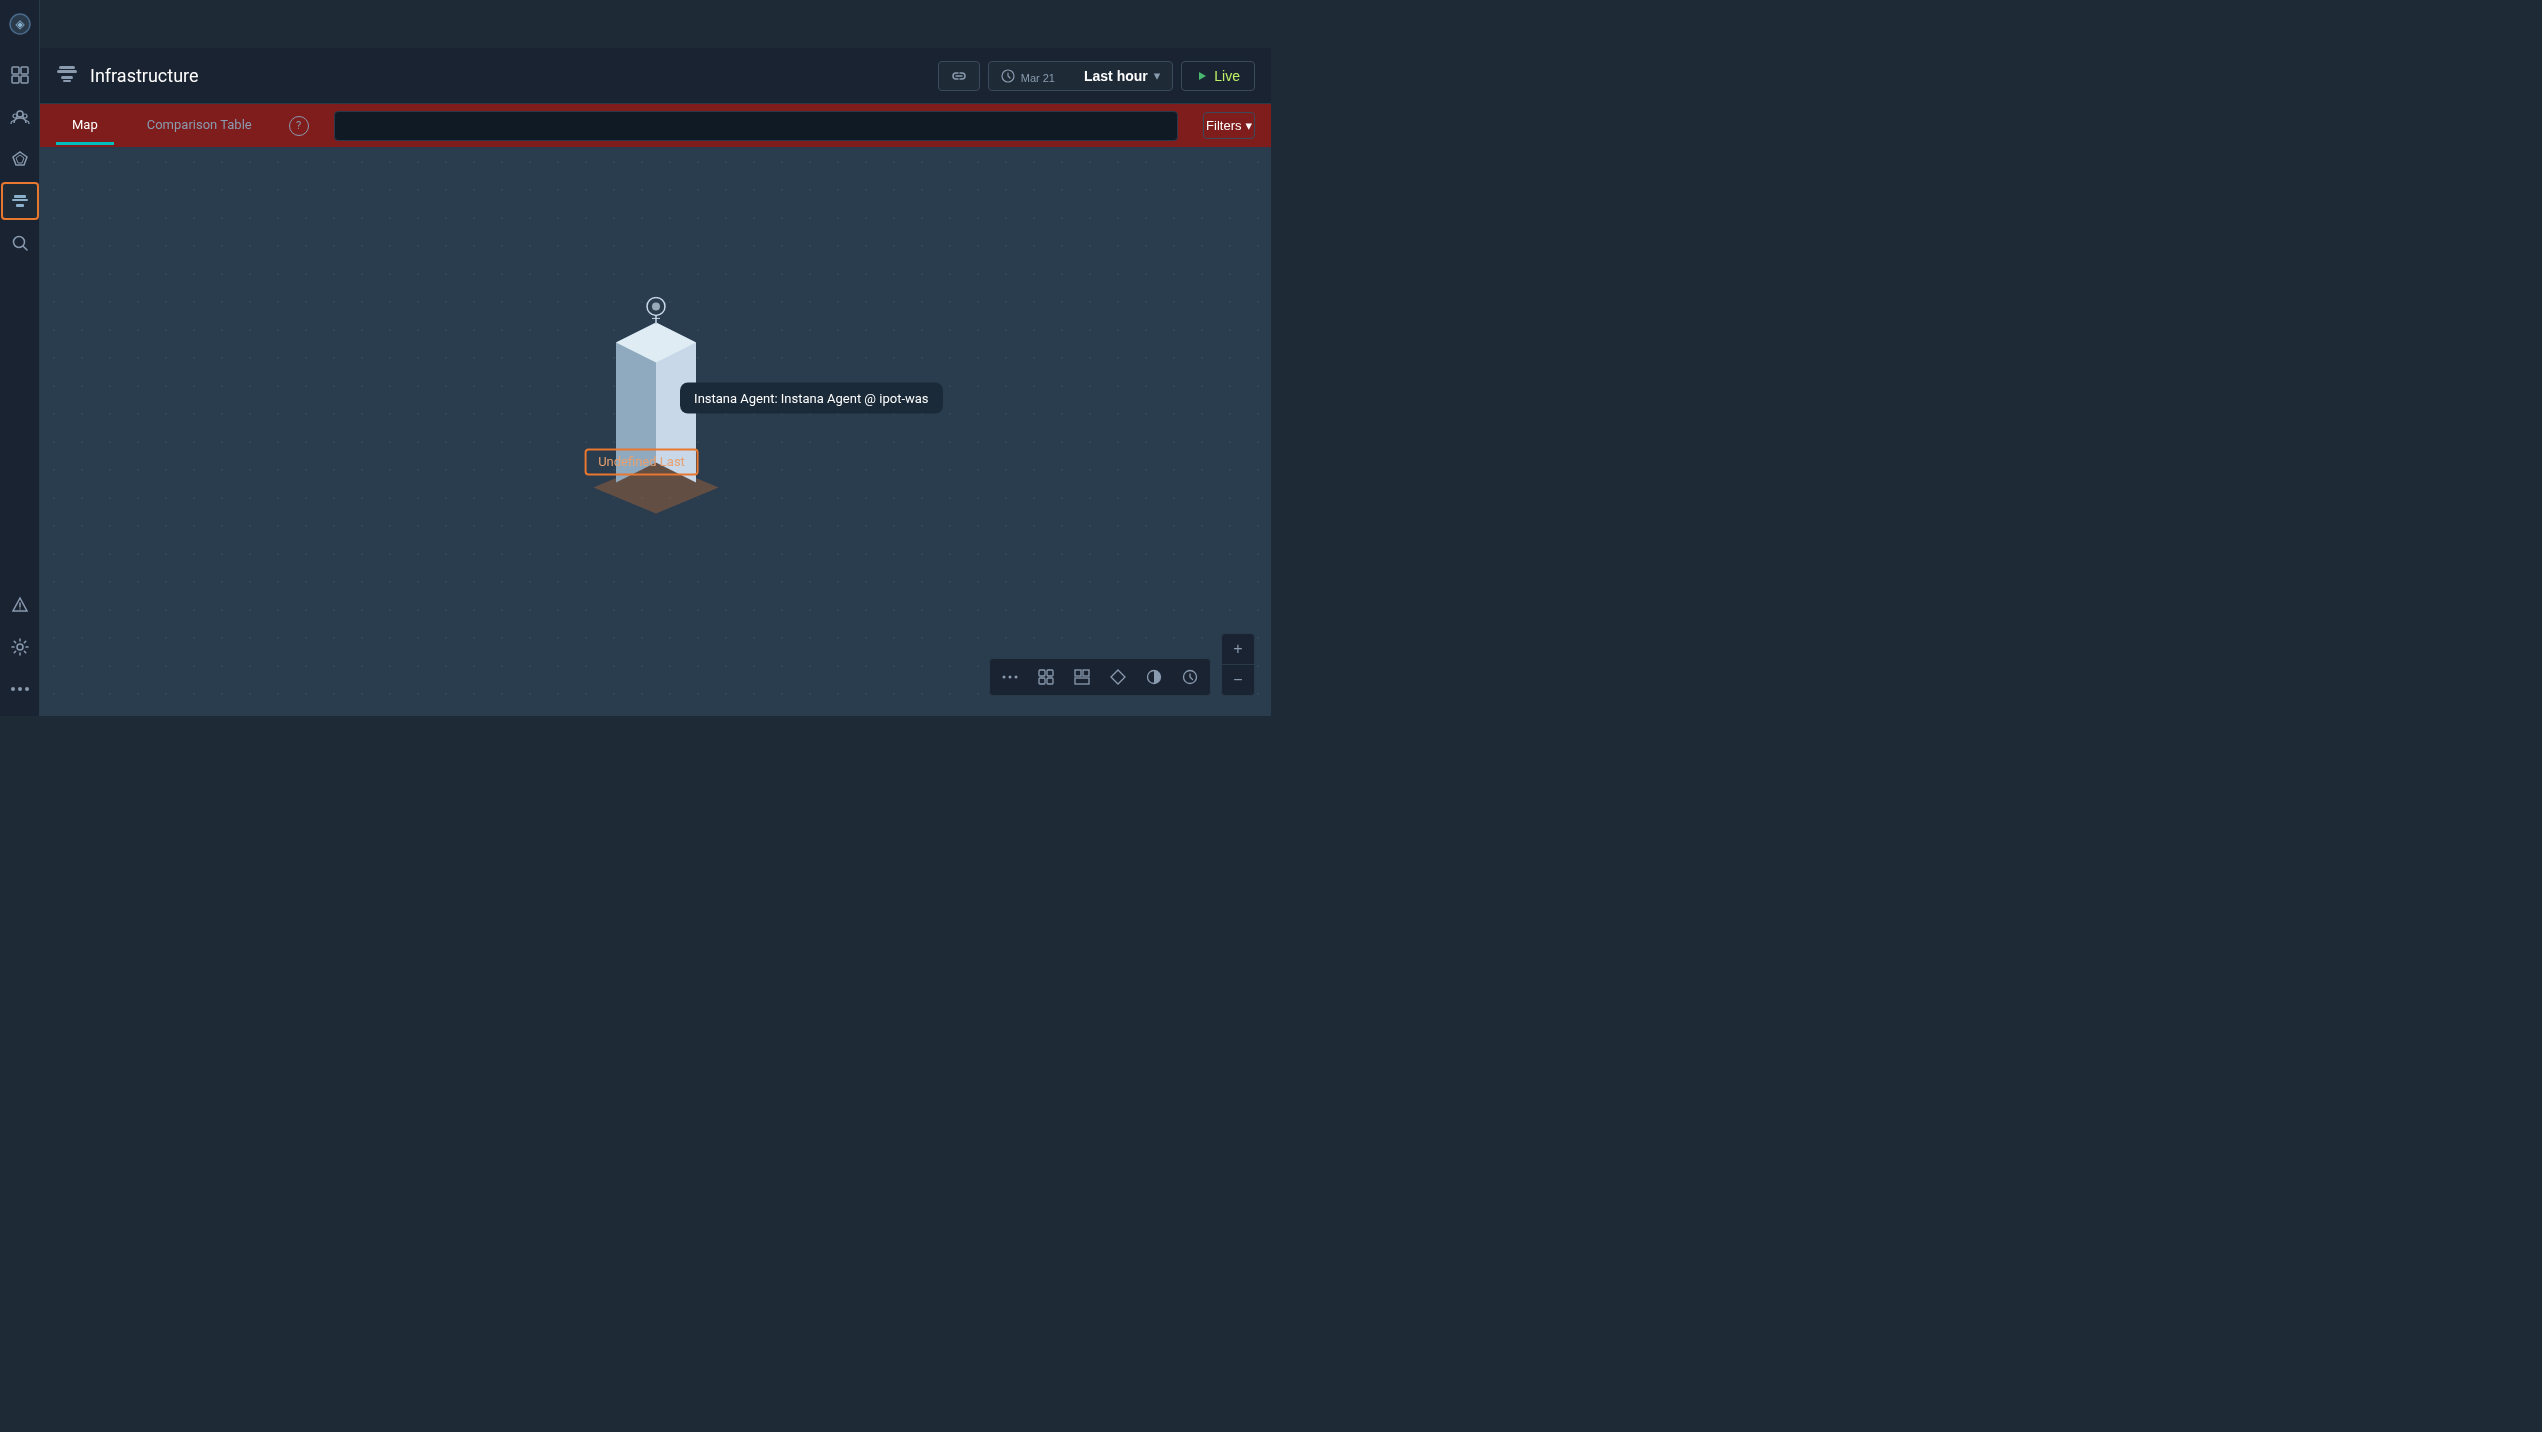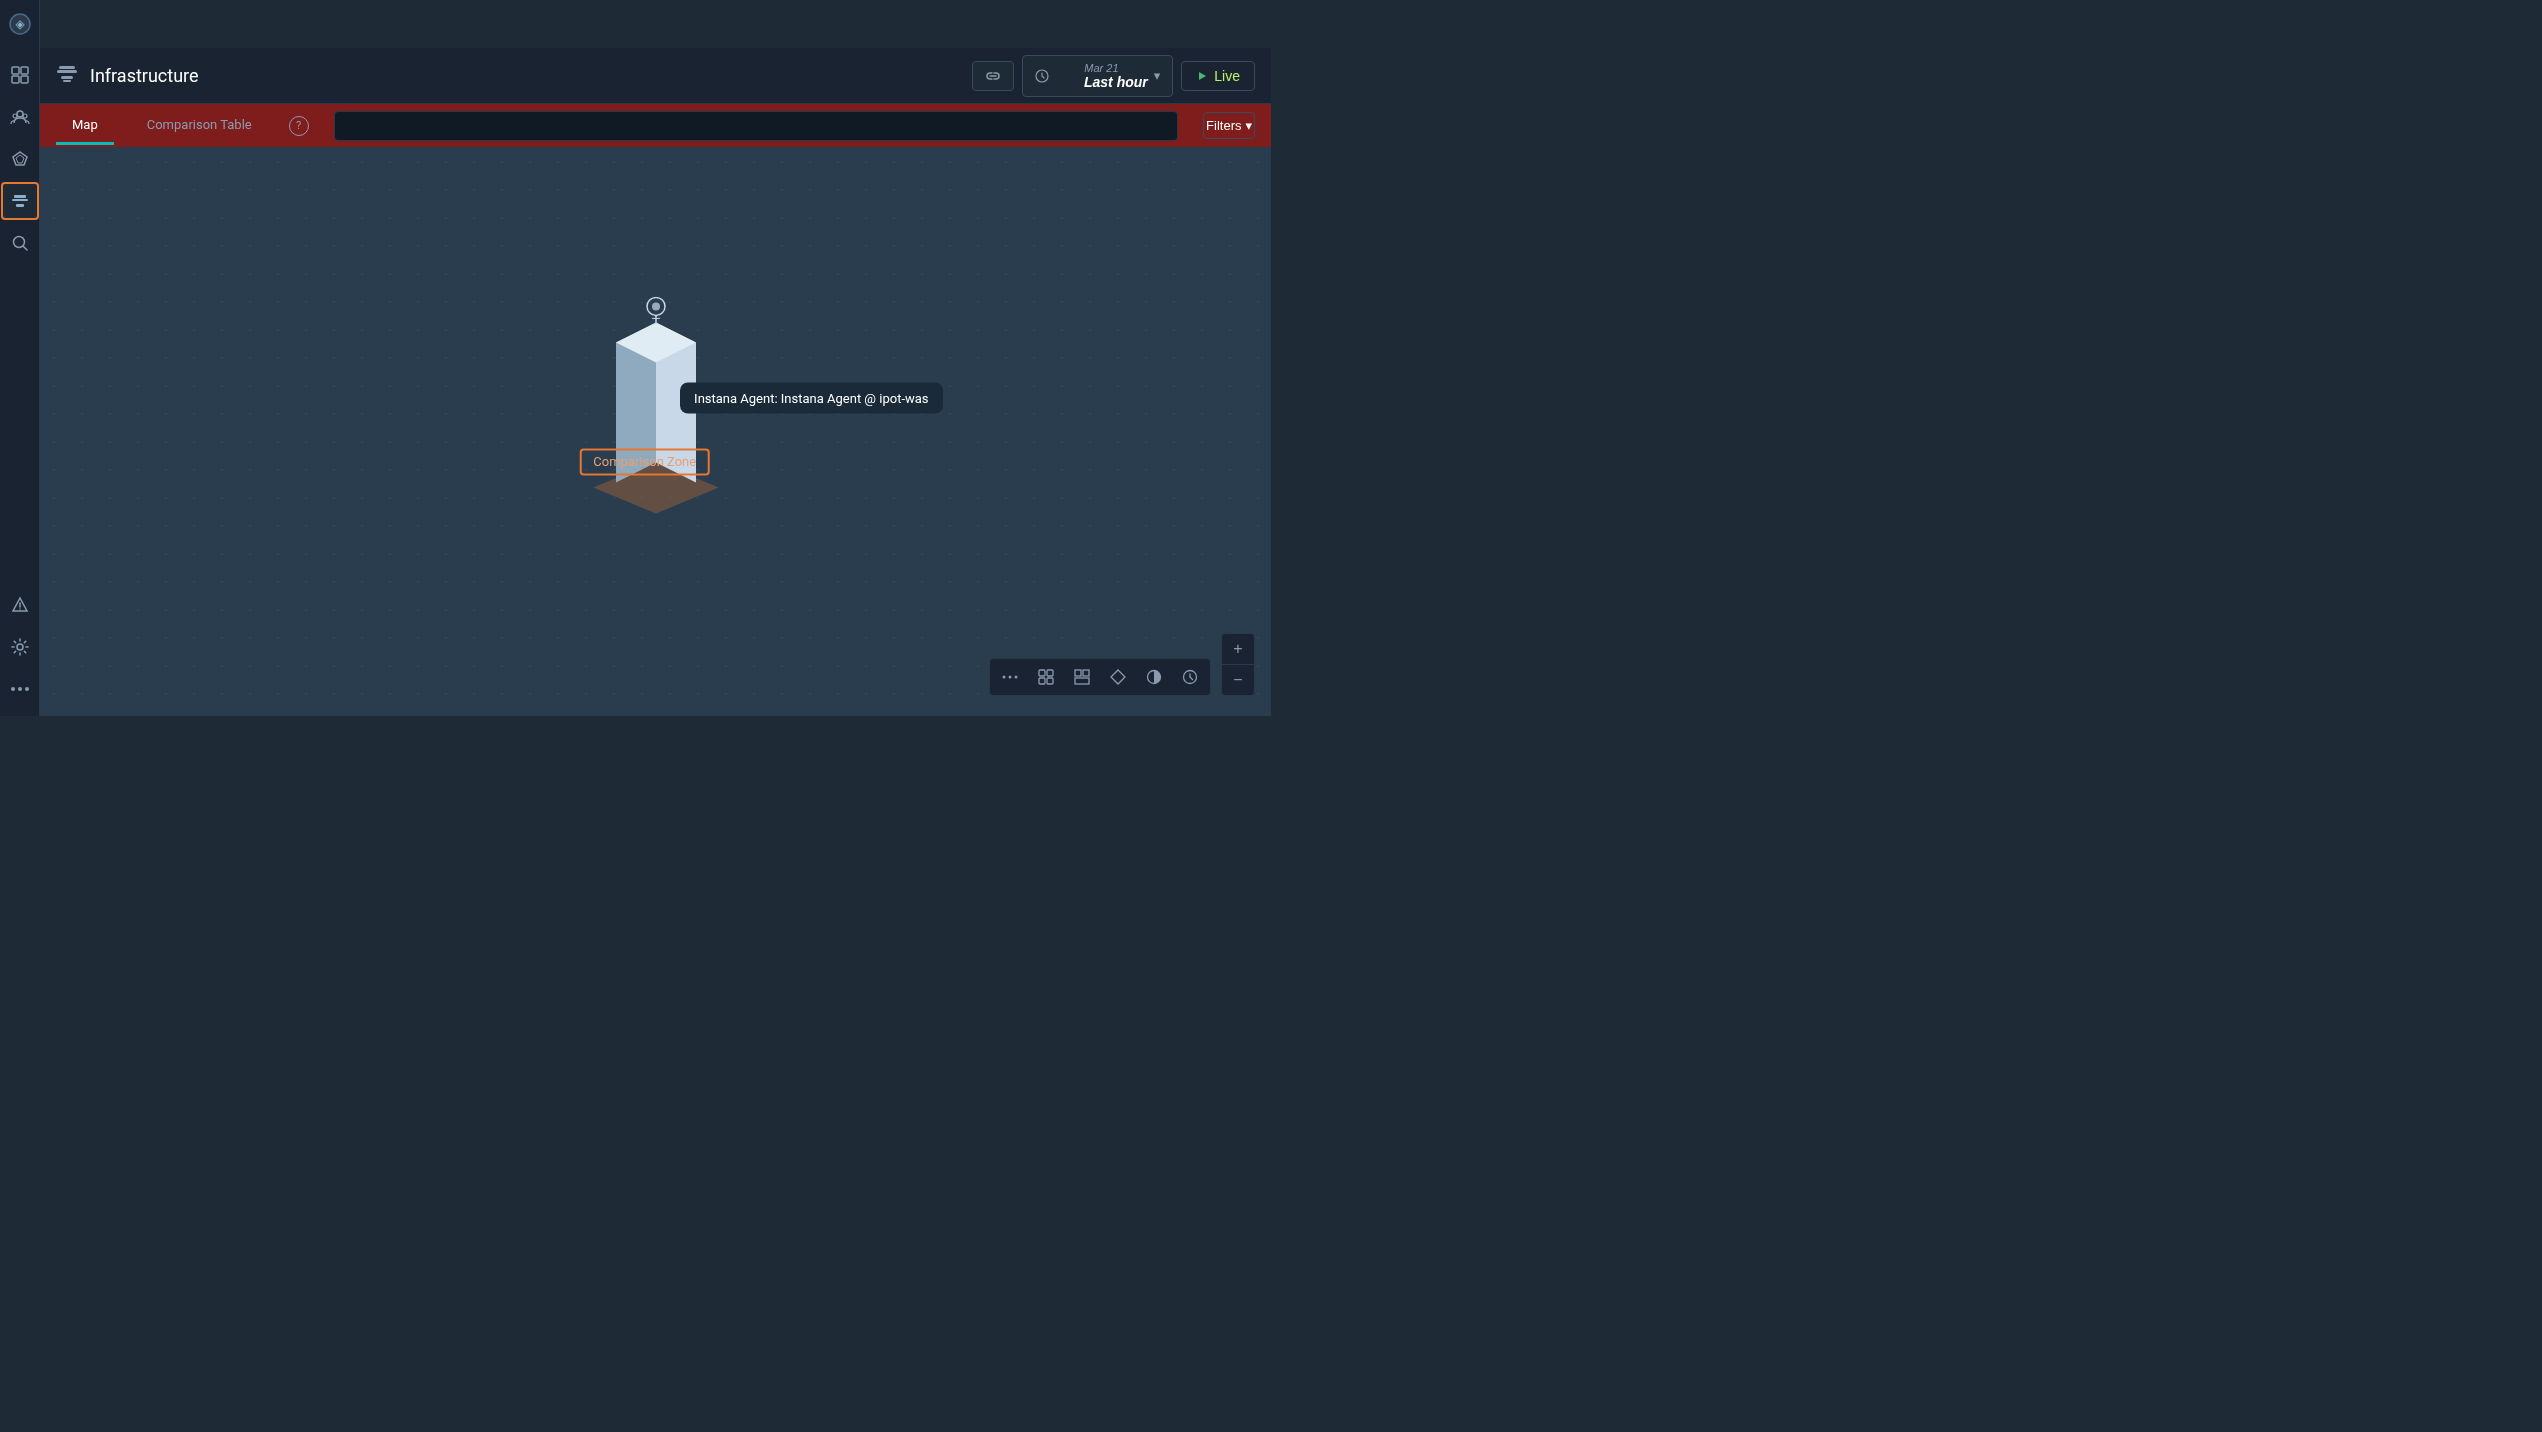--- a/index.html
+++ b/index.html
@@ -388,21 +388,21 @@
         <svg width="16" height="16" viewBox="0 0 16 16" fill="none">
           <path d="M7 5H5a3 3 0 000 6h2M9 11h2a3 3 0 000-6H9M5 8h6" stroke="#8a9bb0" stroke-width="1.5" stroke-linecap="round"></path>
         </svg>
       </button>
 
       <button class="header-btn time-btn">
         <svg width="14" height="14" viewBox="0 0 14 14" fill="none">
           <circle cx="7" cy="7" r="6" stroke="#8a9bb0" stroke-width="1.2"></circle>
           <path d="M7 4v3l2 2" stroke="#8a9bb0" stroke-width="1.2" stroke-linecap="round"></path>
         </svg>
-        <div style="display:flex;flex-direction:column;align-items:center;font-style:italic;">
+        <div style="display:flex;flex-direction:row;align-items:flex-end;">
           <span class="date">Mar 21</span>
           <span class="period">Last hour</span>
         </div>
         <span style="color:#8a9bb0;">▾</span>
       </button>
 
       <button class="live-btn">
         <svg width="12" height="12" viewBox="0 0 12 12">
           <polygon points="3,2 10,6 3,10" fill="#4ab870"></polygon>
         </svg>
@@ -447,21 +447,21 @@
 
         <polygon points="20,20 60,0 100,20 60,40" fill="#e0ecf4"></polygon>
       </svg>
     </div>
 
     <div class="tooltip" style="top:44%;left:52%;">
       <span>Instana Agent: Instana Agent @ ipot-was</span>
     </div>
 
     <div class="zone-label" style="top:52%;left:47%;">
-      <span>Comparison Zone</span>
+      <span>Undefined Last</span>
     </div>
 
     <div class="bottom-toolbar">
       <button class="toolbar-btn">
         <svg width="16" height="6" viewBox="0 0 16 6">
             <circle cx="2" cy="3" r="1.5" fill="#8a9bb0"></circle>
             <circle cx="8" cy="3" r="1.5" fill="#8a9bb0"></circle>
             <circle cx="14" cy="3" r="1.5" fill="#8a9bb0"></circle>
           </svg>
       </button>

